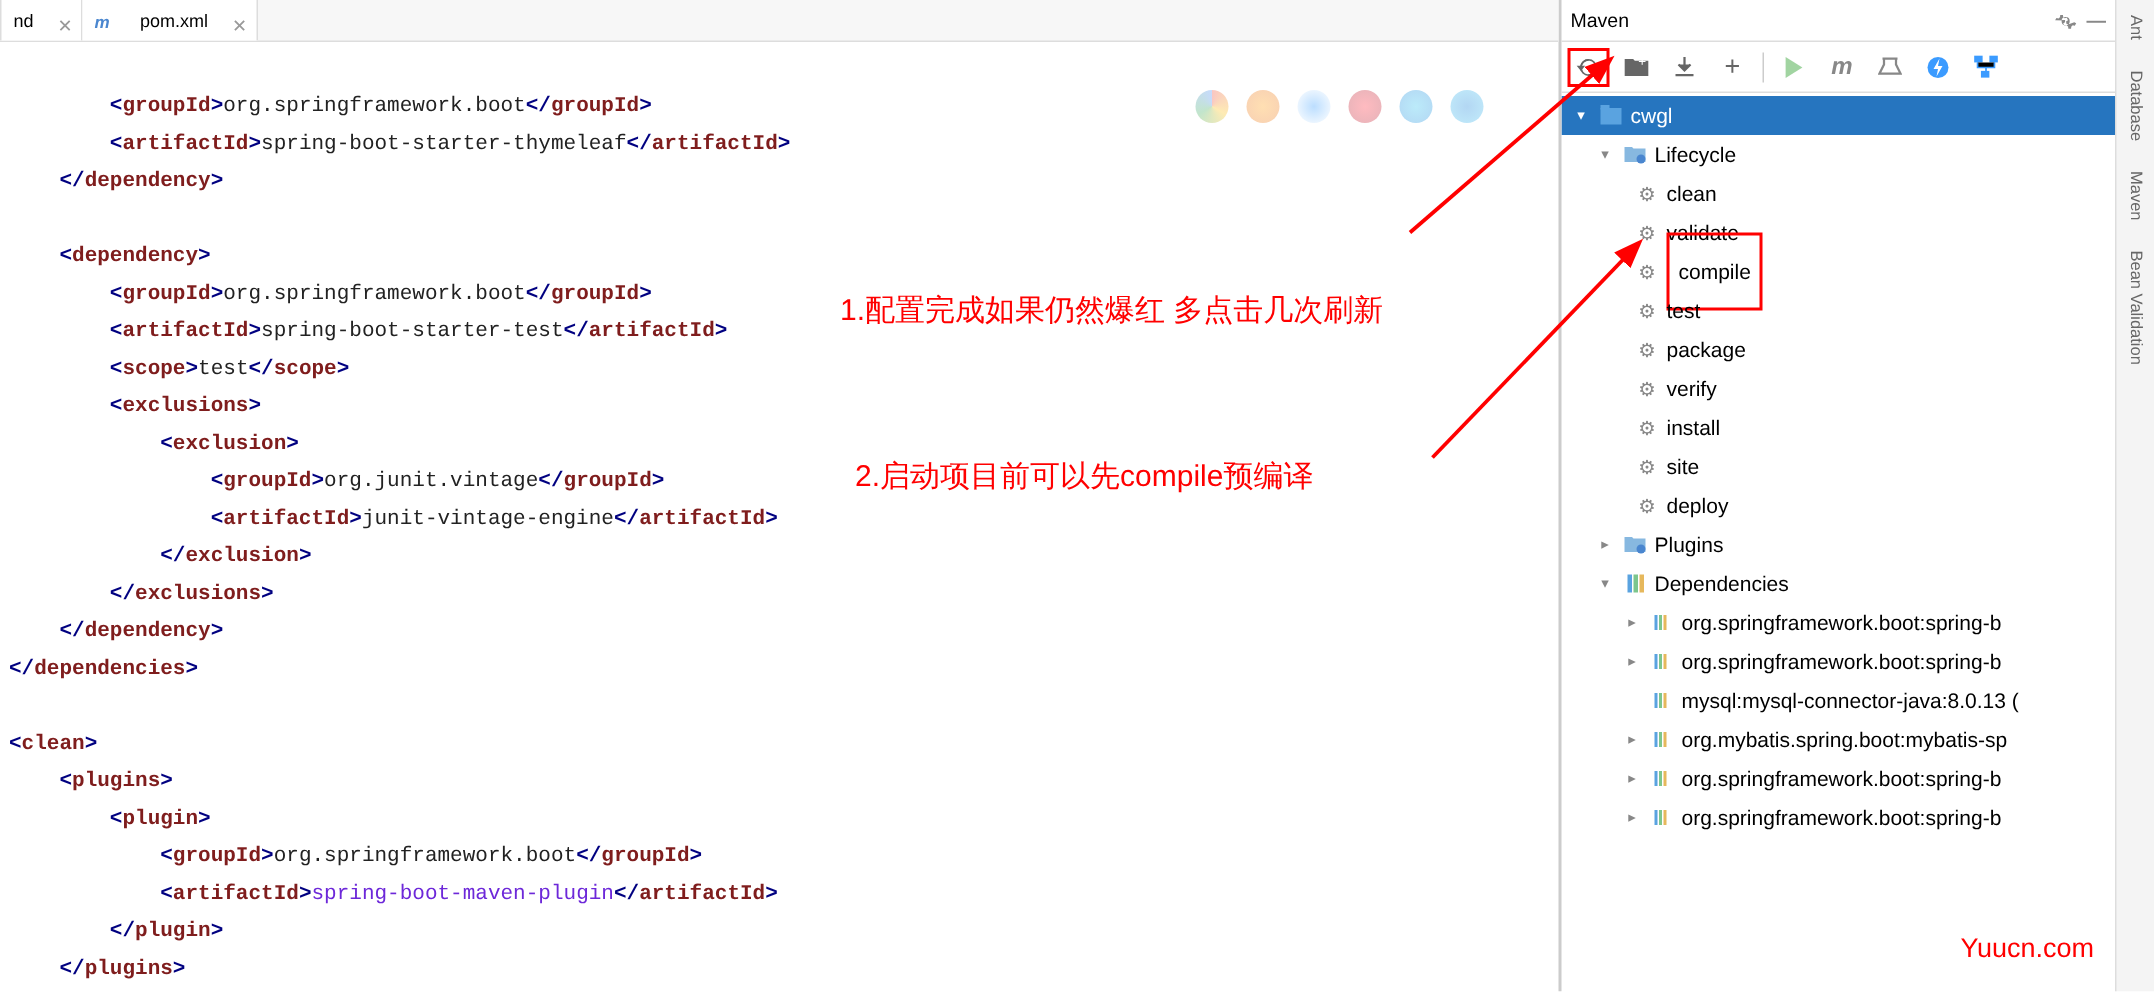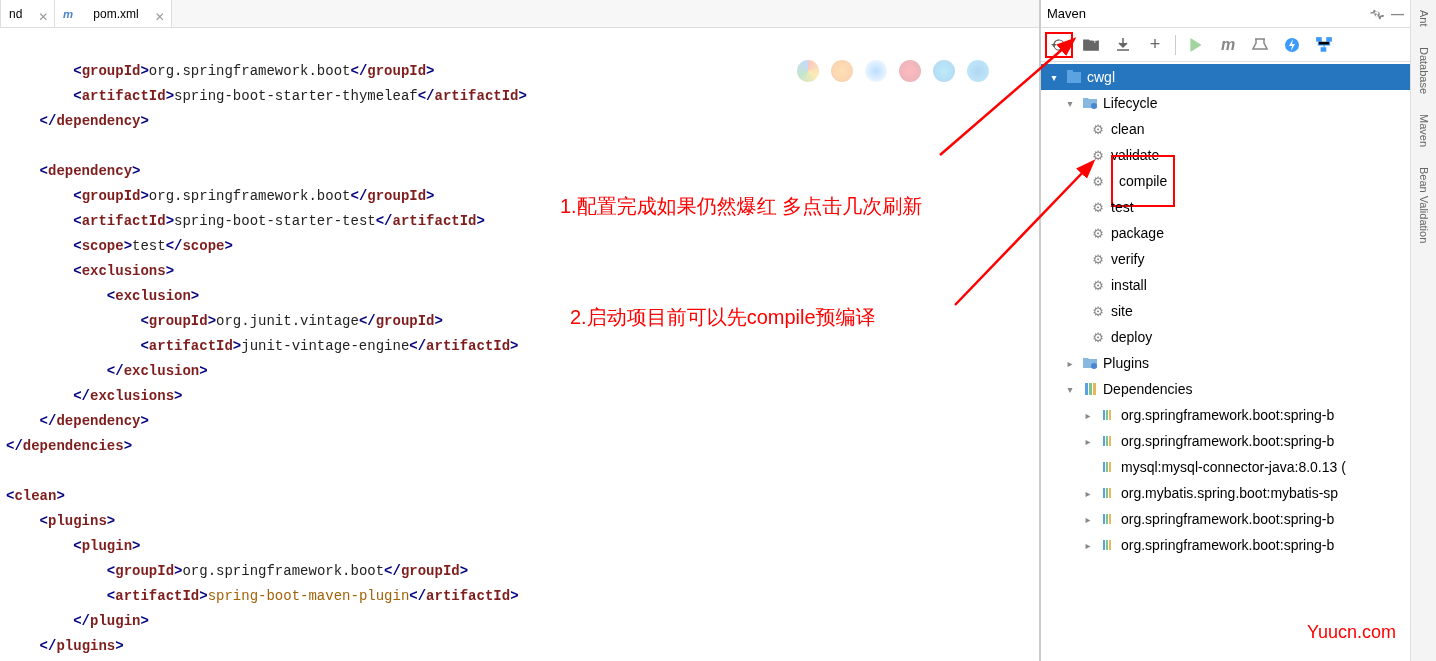--- a/index.html
+++ b/index.html
@@ -45,21 +45,21 @@
   padding: 6px 0 0 6px;
   font-family: Consolas, "Courier New", monospace;
   font-size: 14px;
   line-height: 25px;
   white-space: pre;
   overflow: hidden;
 }
 .tag { color: #7f1d1d; font-weight: bold; font-family: Liberation Mono, monospace; }
 .bkt { color: #000080; font-weight: bold; }
 .txt { color: #222; font-family: Liberation Mono, monospace; }
-.val { color: #a16207; }
+.val { color: #6d28d9; }
 .browser-icons {
   position: absolute;
   top: 60px;
   right: 50px;
   display: flex;
   gap: 12px;
 }
 .browser-icon { width: 22px; height: 22px; border-radius: 50%; opacity: 0.3; }
 .annotation {
   position: absolute;

